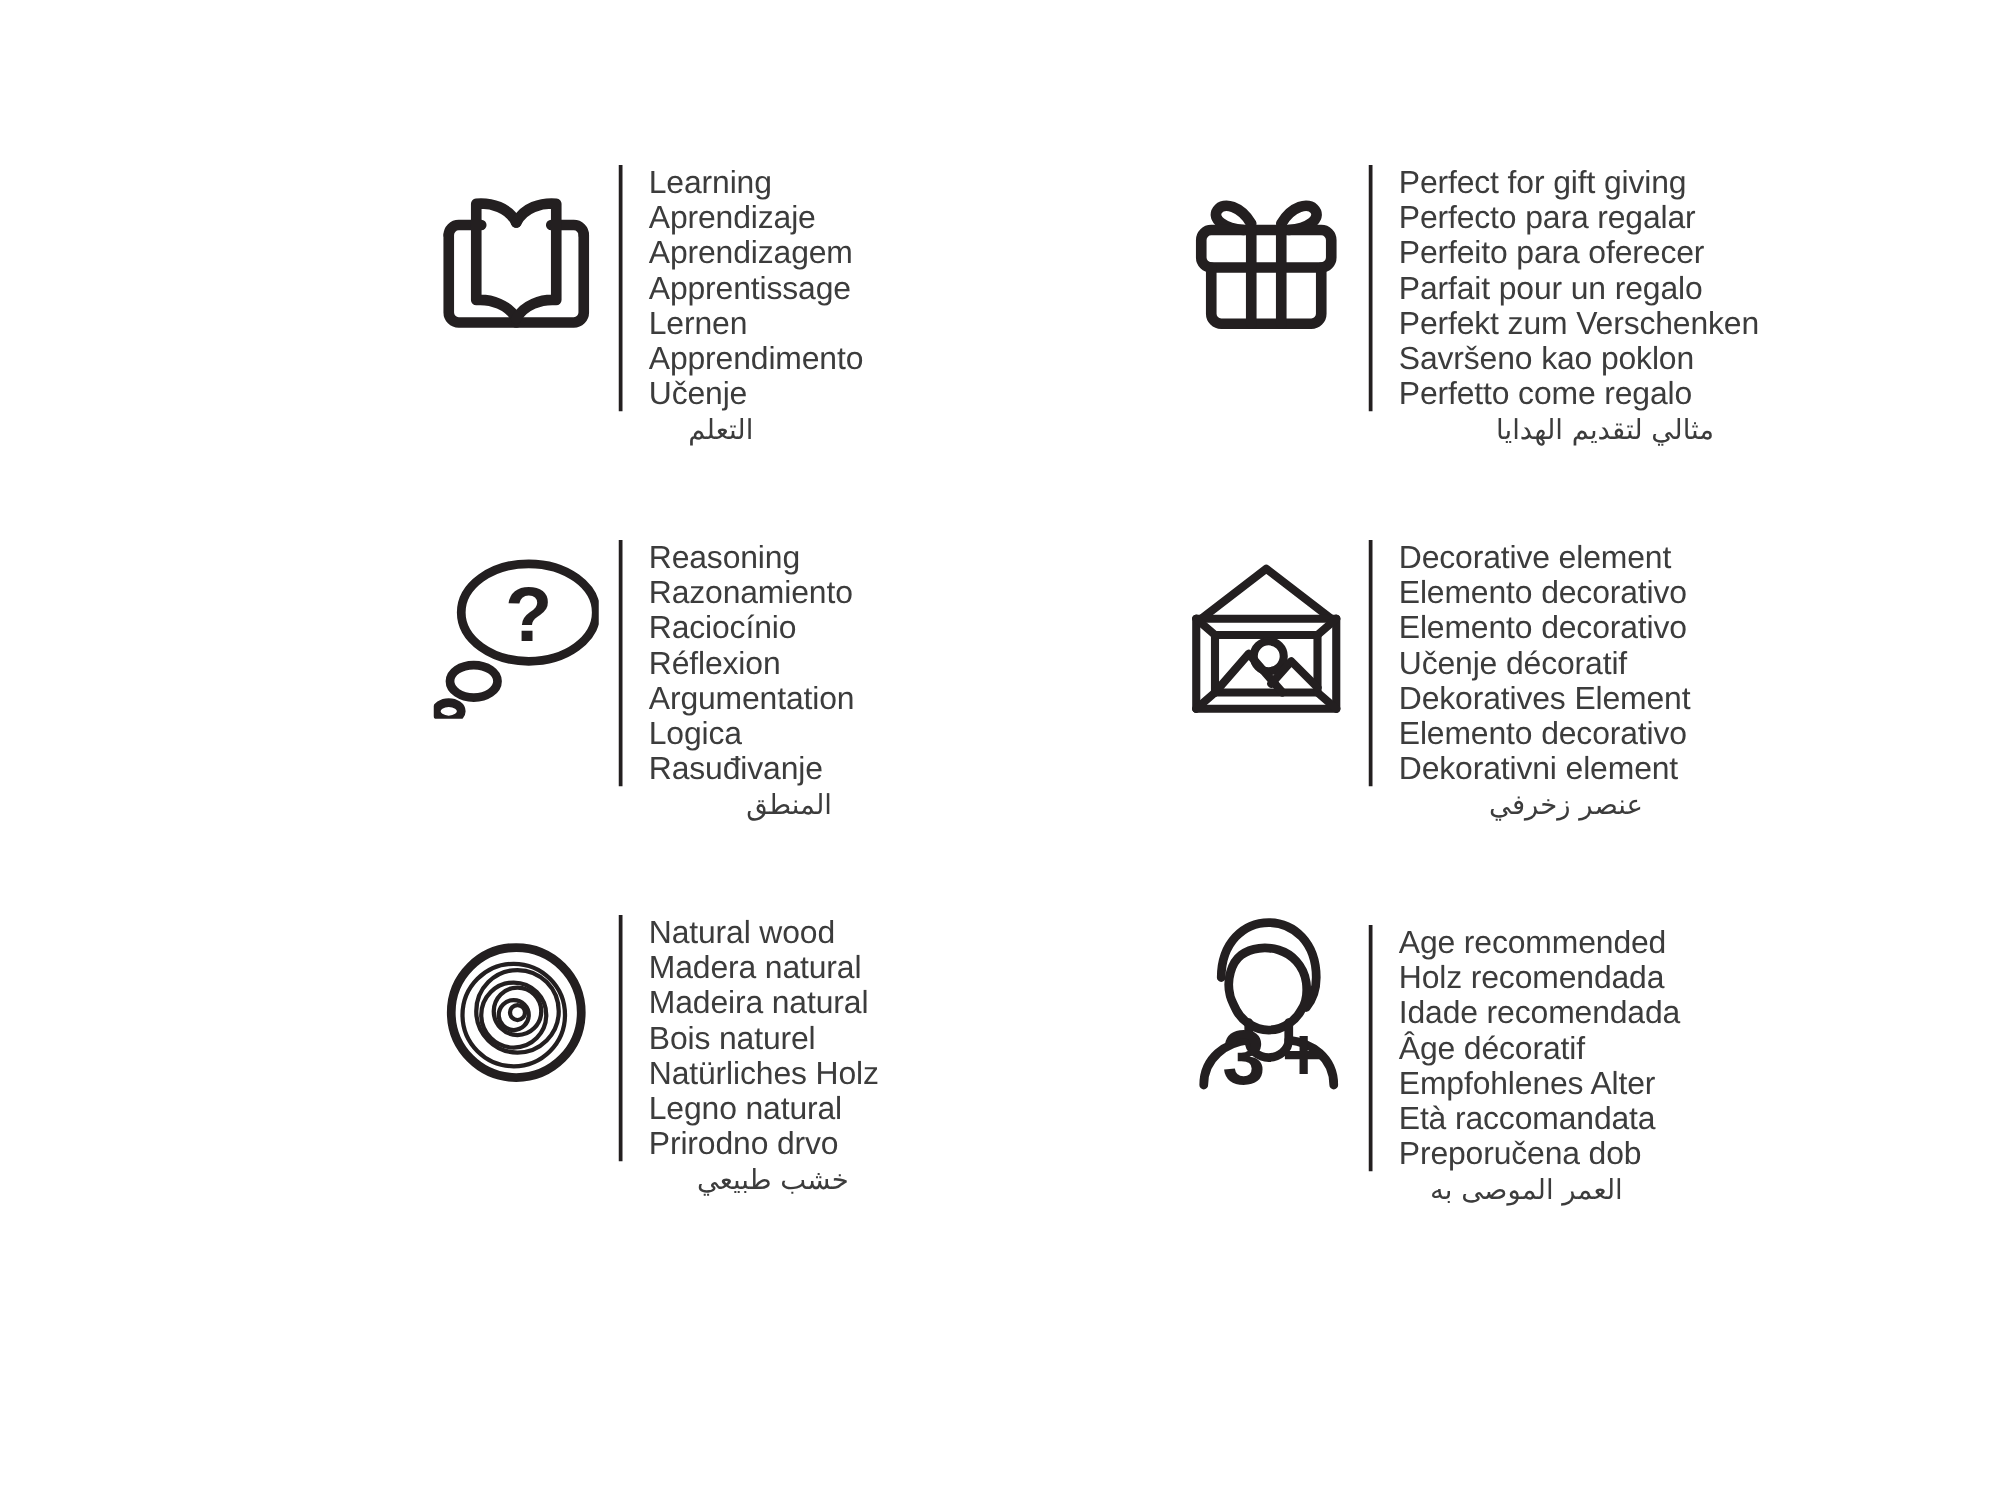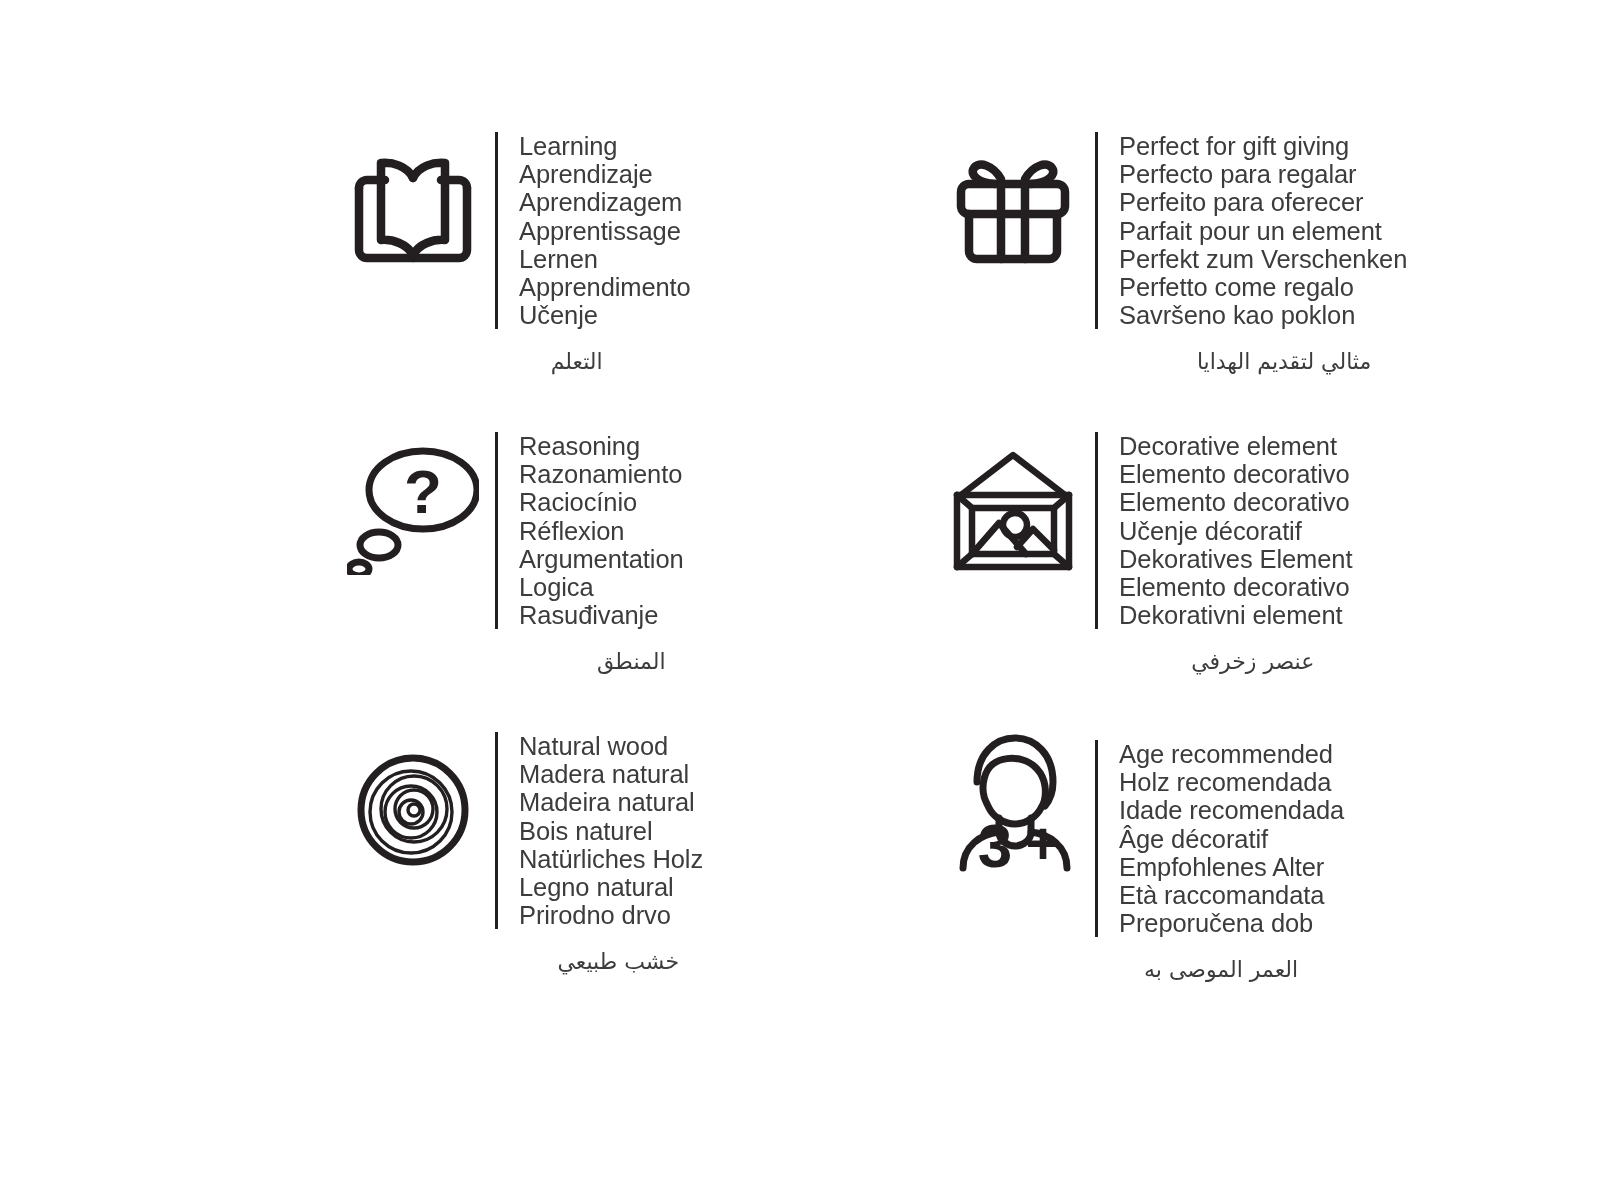--- a/index.html
+++ b/index.html
@@ -65,21 +65,21 @@
     letter-spacing:-0.1px;
   }
   .rtl-line{
     font-size:22px;
     line-height:30px;
     color:#3c3c3c;
     direction:rtl;
     text-align:right;
     white-space:nowrap;
     padding-right:2px;
-    margin-top:18px;
+    margin-top:1px;
     font-family:"DejaVu Sans","Liberation Sans",sans-serif;
   }
   .rtl-wrap{display:flex;justify-content:flex-end;}
 </style>
 </head>
 <body>
 
 <div class="sheet">
   <div class="grid">
 
@@ -125,24 +125,24 @@
           <path d="M72 33 V108"></path>
         </svg>
       </div>
       <div class="text-block">
         <div class="rule-row">
           <div class="rule"></div>
           <div class="lines">
             <div class="line">Perfect for gift giving</div>
             <div class="line">Perfecto para regalar</div>
             <div class="line">Perfeito para oferecer</div>
-            <div class="line">Parfait pour un element</div>
+            <div class="line">Parfait pour un regalo</div>
             <div class="line">Perfekt zum Verschenken</div>
+            <div class="line">Savršeno kao poklon</div>
             <div class="line">Perfetto come regalo</div>
-            <div class="line">Savršeno kao poklon</div>
           </div>
         </div>
         <div class="rtl-wrap" style="padding-right:34px;">
           <div class="rtl-line">مثالي لتقديم الهدايا</div>
         </div>
       </div>
     </div>
 
     <div class="panel">
       <div class="icon-box">

